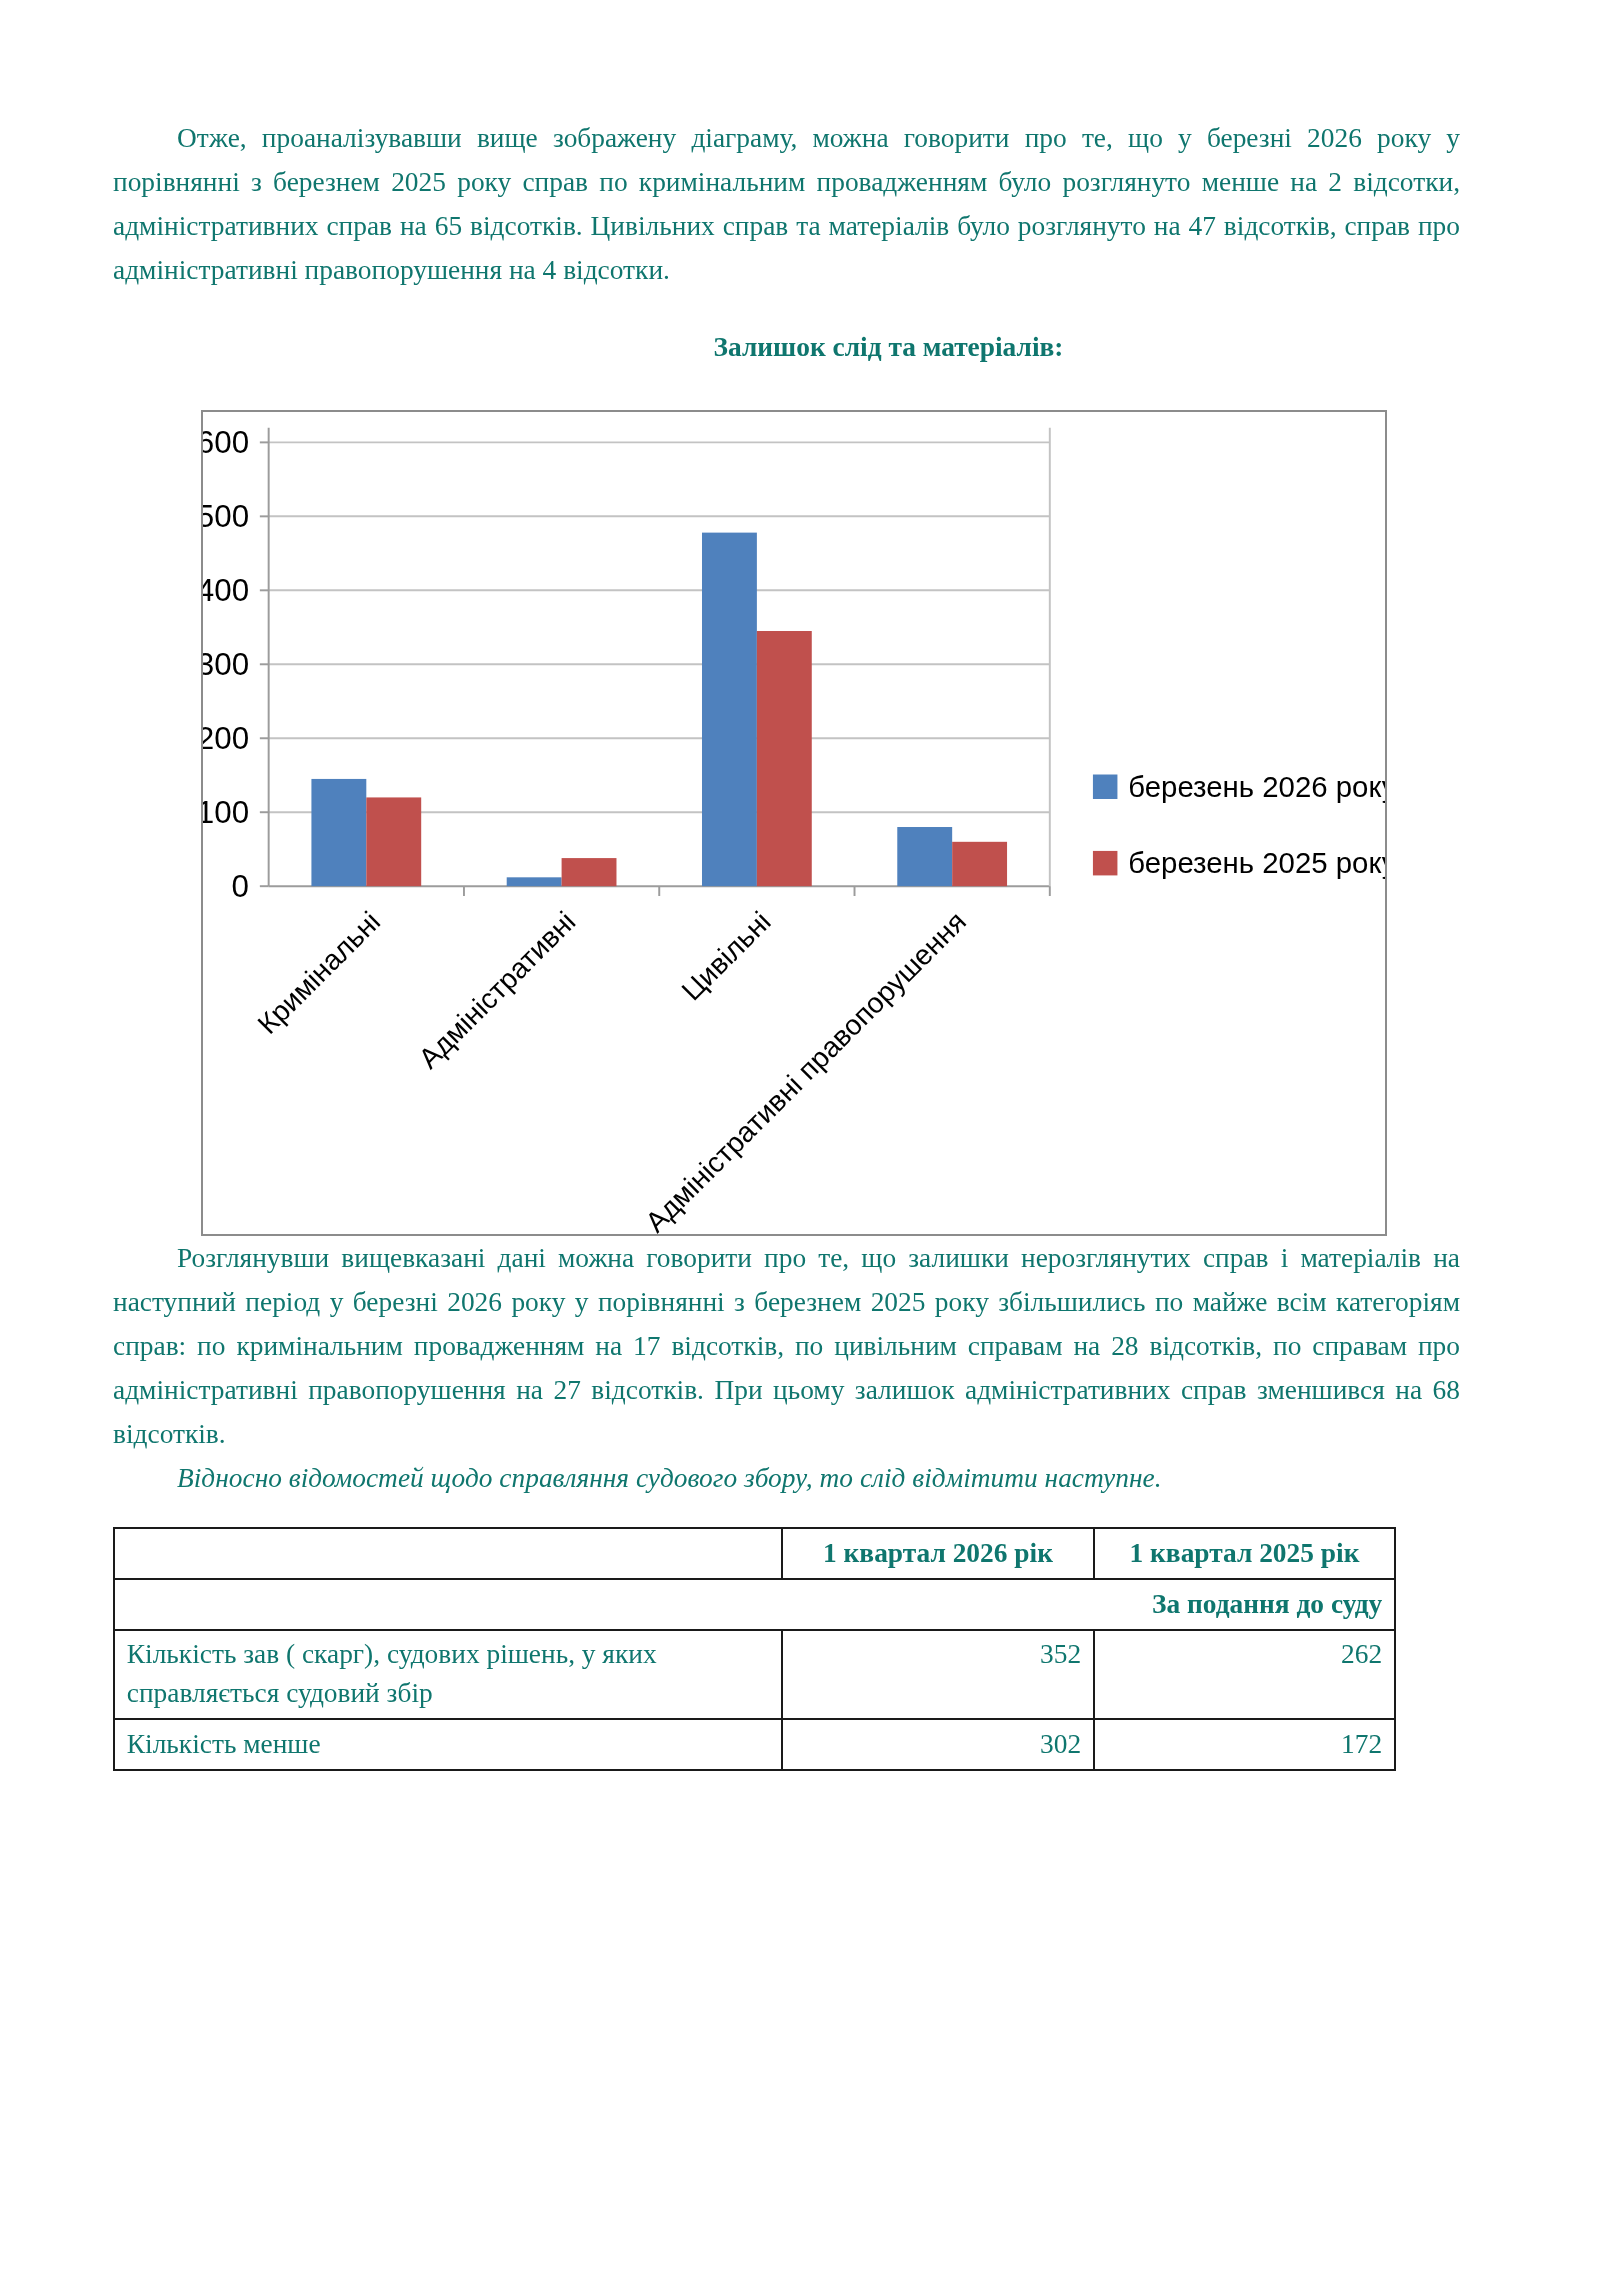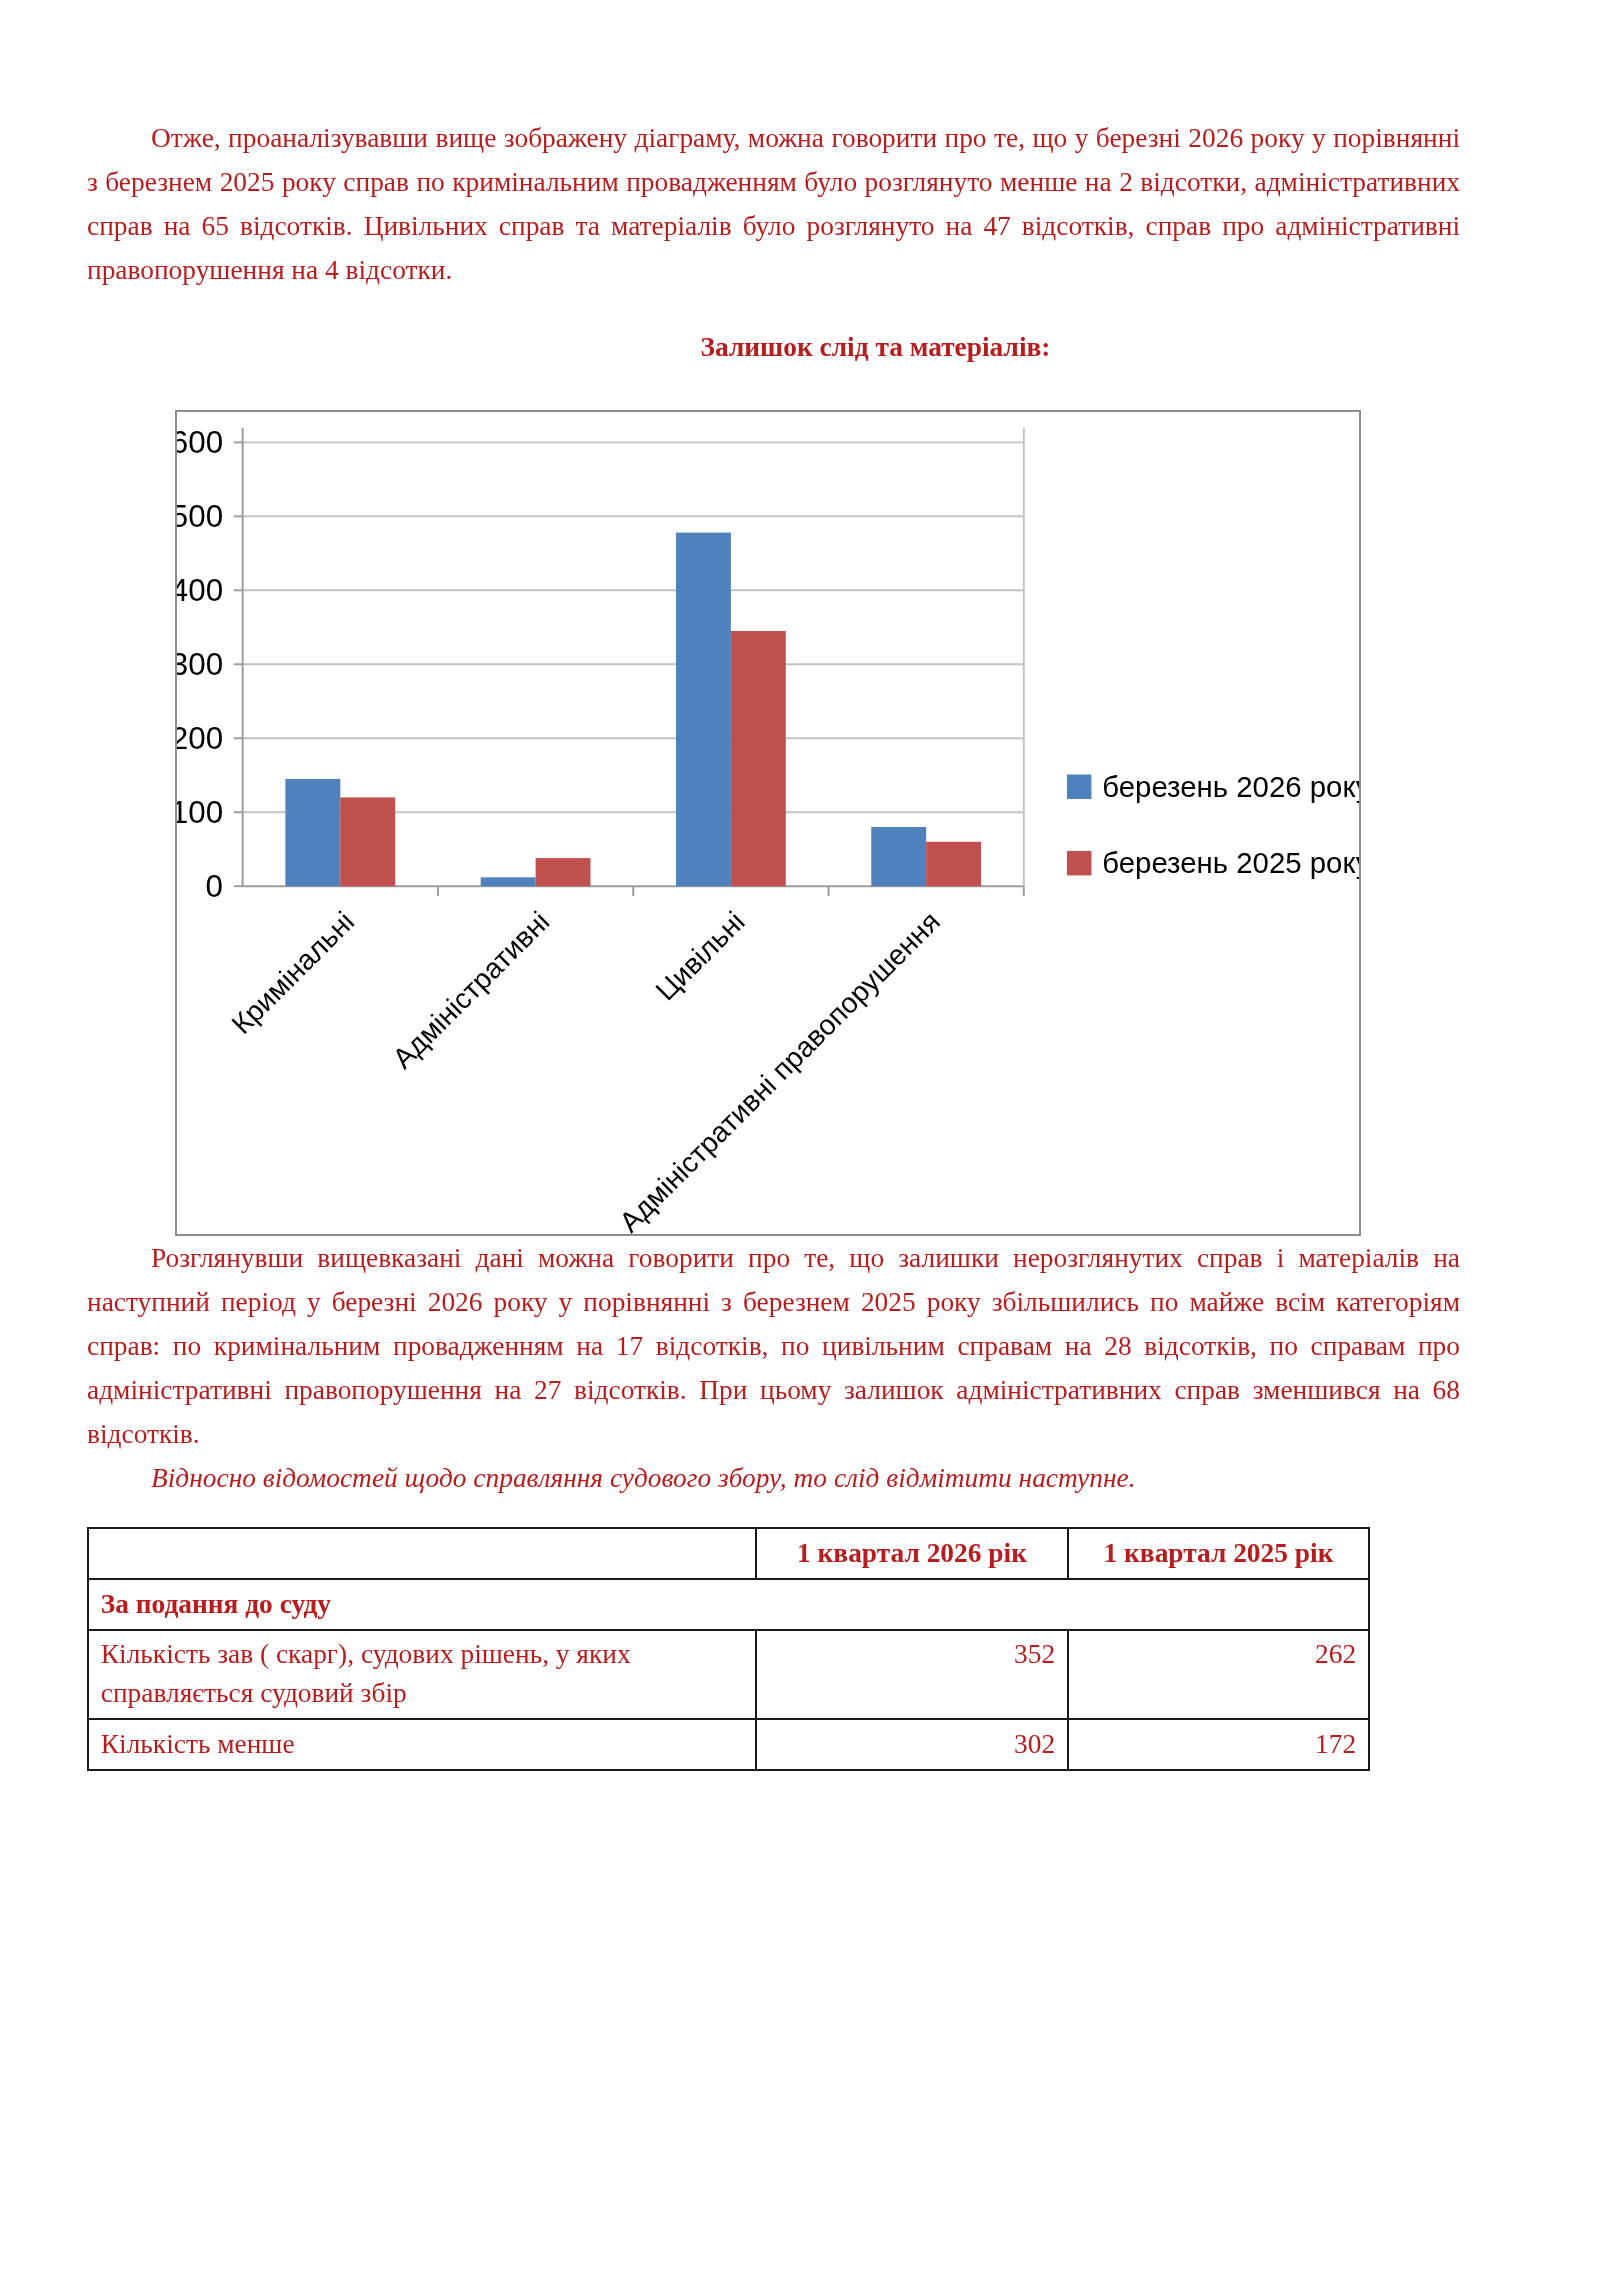--- a/index.html
+++ b/index.html
@@ -2,24 +2,24 @@
 <html><head>
 <meta charset="utf-8">
 <style>
   html,body{margin:0;padding:0;background:#ffffff;}
   .page{
     position:relative;
     box-sizing:border-box;
     width:1621px;
     height:2080px;
     background:#ffffff;
-    padding:116px 161px 0 87px;
+    padding:116px 161px 0 113px;
     font-family:"Liberation Serif", serif;
     font-size:27.4px;
-    color:#b91c1c;
+    color:#0f766e;
   }
   p.body-par{
     margin:0;
     text-align:justify;
     text-indent:64px;
     line-height:44px;
   }
   .chart-title{
     margin:33px 0 0 0;
     padding-left:204px;
@@ -47,21 +47,21 @@
     font-size:27.4px;
   }
   table.fee-table td{
     border:2px solid #1a1a1a;
     padding:4.9px 11.8px;
     line-height:39px;
     vertical-align:top;
     overflow:hidden;
   }
   td.head-cell{font-weight:bold;text-align:center;border-bottom:2.9px solid #1a1a1a;}
-  td.section-cell{font-weight:bold;text-align:left;}
+  td.section-cell{font-weight:bold;text-align:right;}
   td.value-cell{text-align:right;}
   table.fee-table{border:2.9px solid #1a1a1a;margin-top:27px;}
 </style>
 </head>
 <body>
 
 <div class="page">
 
   <p class="body-par">Отже, проаналізувавши вище зображену діаграму, можна говорити про те, що у березні 2026 року у порівнянні з березнем 2025 року справ по кримінальним провадженням було розглянуто менше на 2 відсотки, адміністративних справ на 65 відсотків. Цивільних справ та матеріалів було розглянуто на 47 відсотків, справ про адміністративні правопорушення на 4 відсотки.</p>
 

